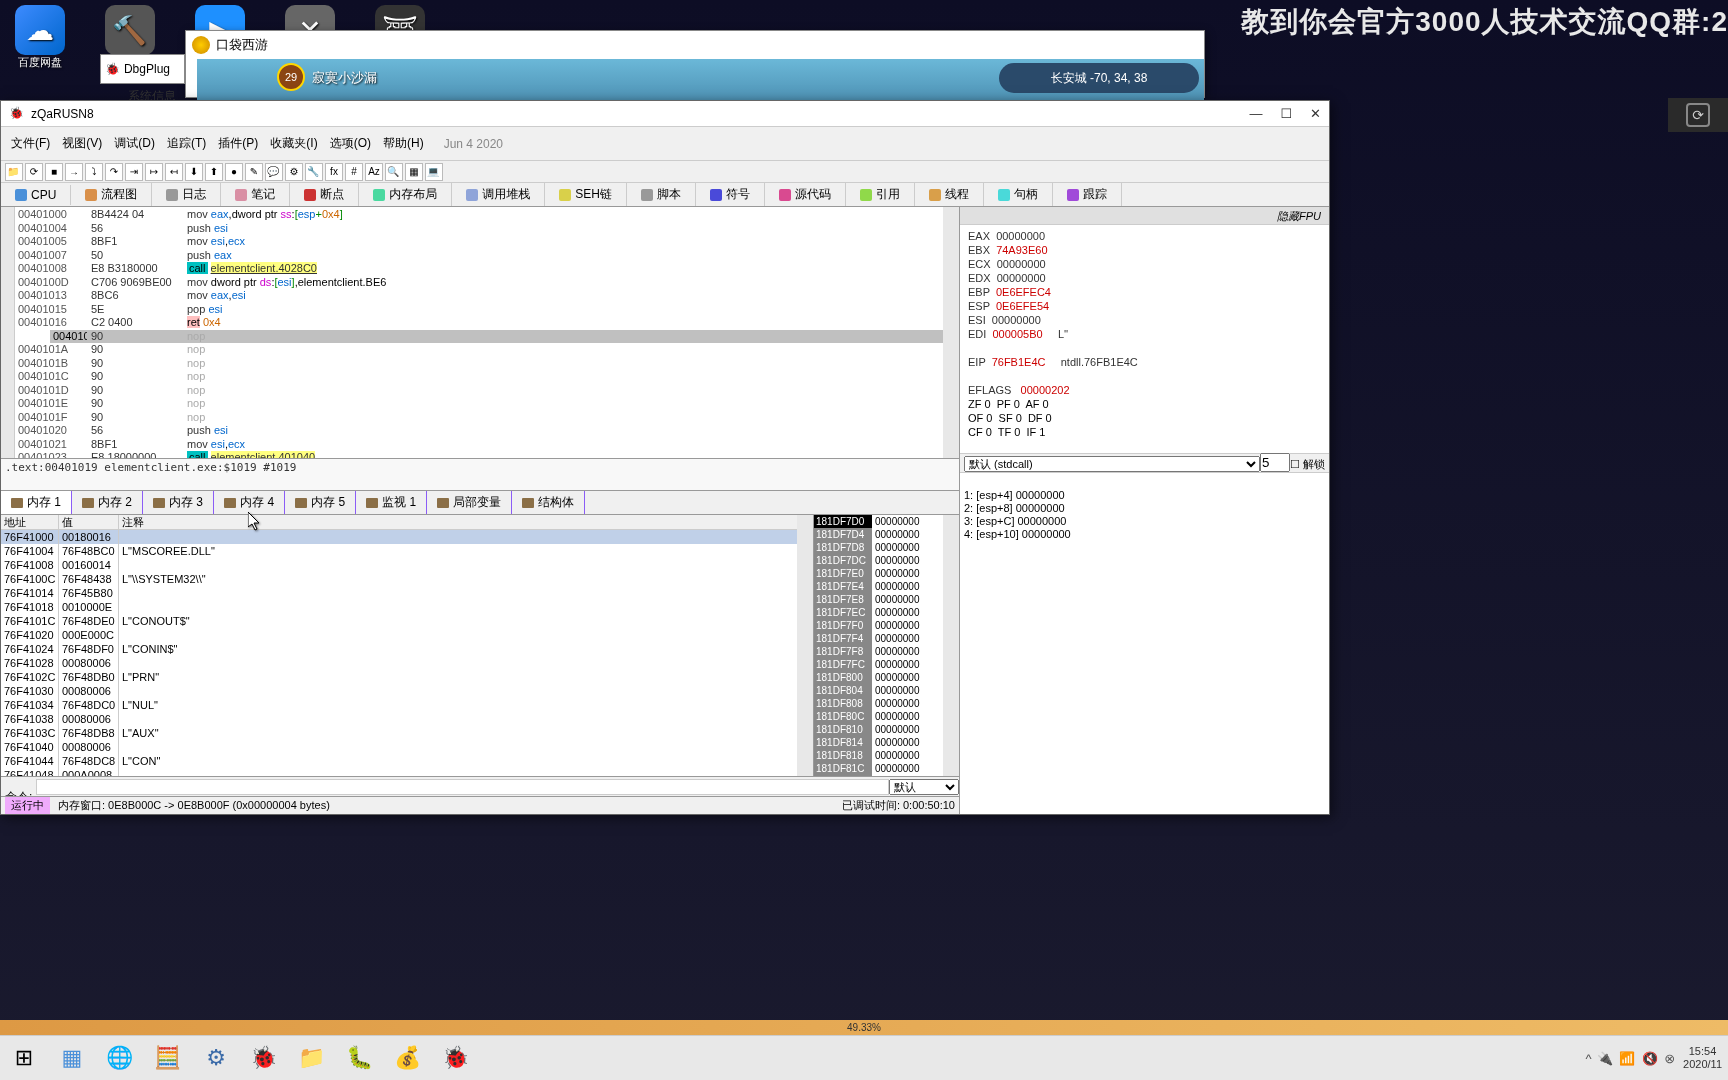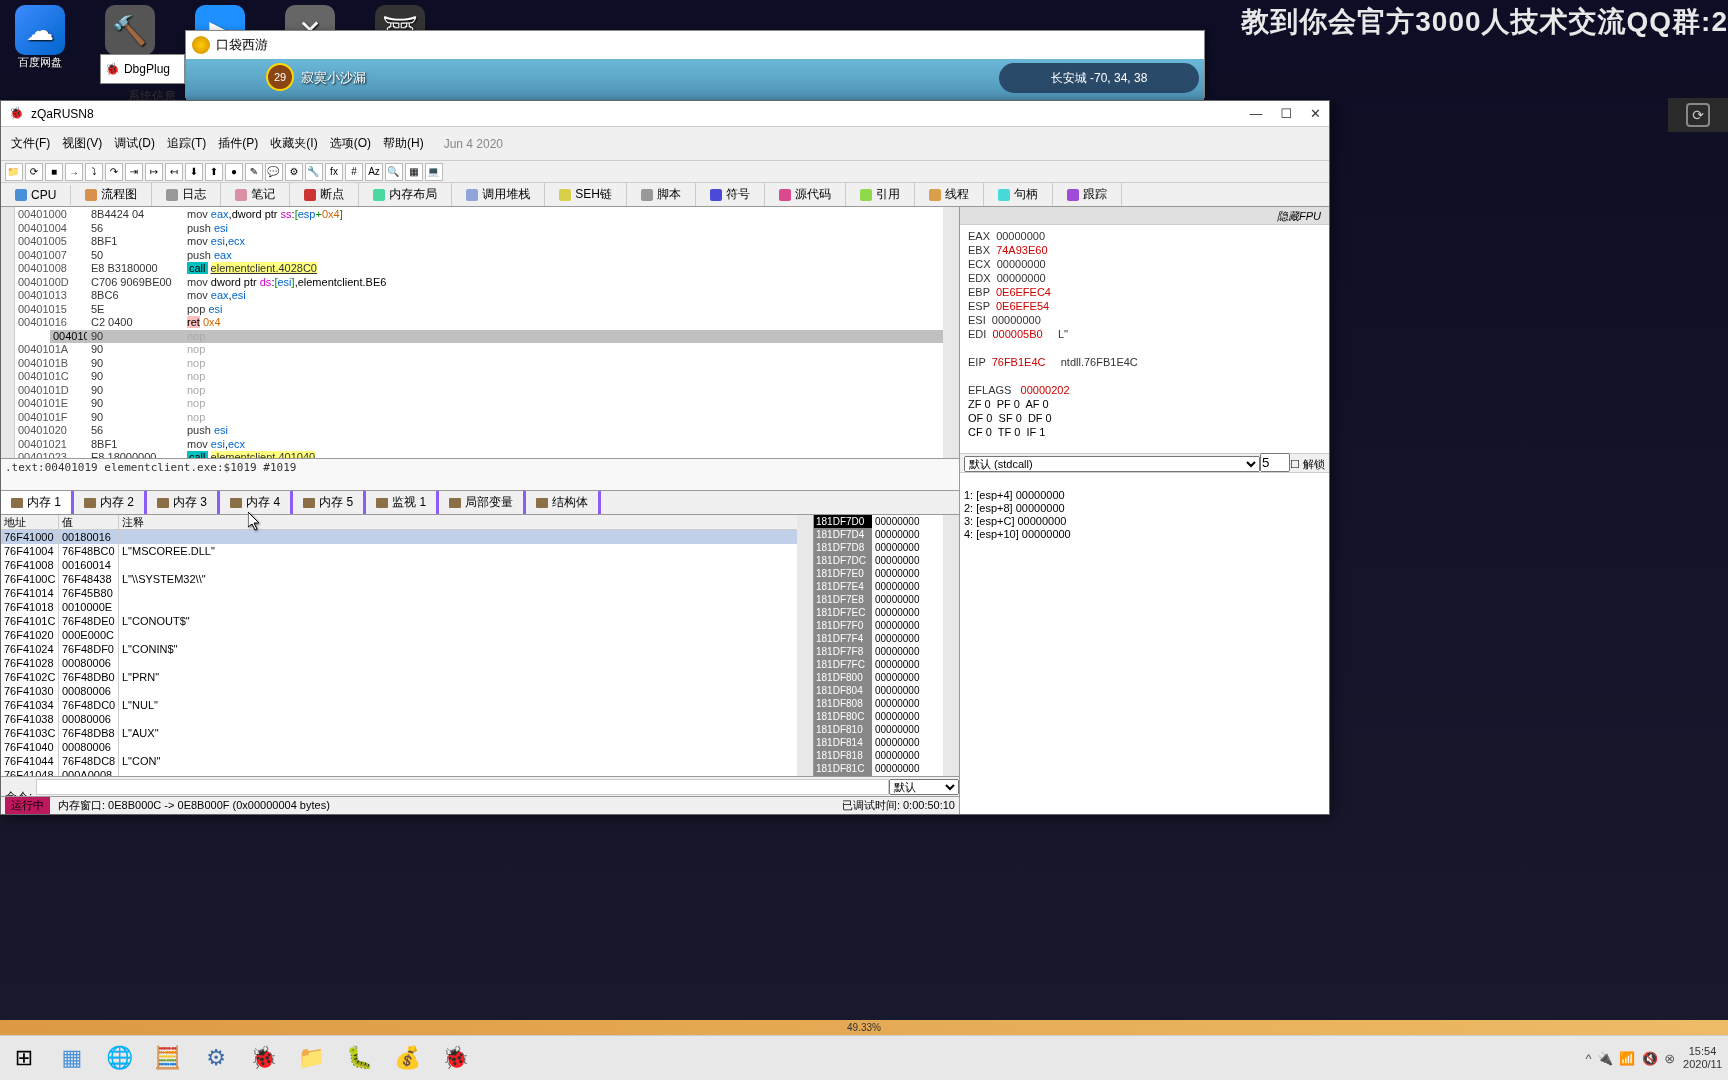--- a/index.html
+++ b/index.html
@@ -10,21 +10,21 @@
 .desktop-icon .ico { width:50px; height:50px; background:#fff; border-radius:10px; display:flex; align-items:center; justify-content:center; font-size:28px; }
 .ico.baidu{background:linear-gradient(135deg,#3d8bff,#0066cc);}
 .ico.hammer{background:#555;}
 .ico.xun{background:#1e90ff;}
 .ico.tool{background:#666;}
 .ico.code{background:#333;}
 .watermark { position:absolute; top:3px; right:0; color:#e8e8e8; font-size:28px; font-weight:bold; letter-spacing:1px; }
 .game-window { position:absolute; top:30px; left:185px; width:1020px; height:68px; background:#fff; border:1px solid #888; box-shadow:2px 2px 8px rgba(0,0,0,0.4); }
 .game-titlebar { height:28px; background:#fff; display:flex; align-items:center; padding:0 6px; font-size:13px; }
 .game-titlebar .gico{ width:18px; height:18px; background:radial-gradient(#ffcc00,#cc8800); border-radius:50%; margin-right:6px;}
-.game-content { height:48px; background:linear-gradient(180deg,#6bb8d8,#4a8db0); position:relative; overflow:hidden; }
+.game-content { height:48px; background:linear-gradient(180deg,#6bb8d8,#4a8db0); position:relative; overflow:hidden;margin-left:11px; }
 .game-portrait{position:absolute;left:80px;top:4px;width:28px;height:28px;background:#8b4513;border:2px solid #ffd700;border-radius:50%;display:flex;align-items:center;justify-content:center;color:#fff;font-size:11px;}
 .game-name{position:absolute;left:115px;top:10px;color:#fff;font-size:13px;text-shadow:1px 1px 2px #000;}
 .game-right{position:absolute;right:5px;top:4px;width:200px;height:30px;background:#2a4a6a;border-radius:15px;display:flex;align-items:center;justify-content:center;color:#fff;font-size:12px;}
 .dbg-plugin{position:absolute;top:54px;left:100px;width:85px;height:30px;background:#fff;border:1px solid #888;display:flex;align-items:center;padding:0 4px;font-size:12px;z-index:5;}
 .dbg-plugin .bug{color:#cc0000;margin-right:4px;}
 .sysinfo{position:absolute;top:88px;left:128px;font-size:12px;color:#333;z-index:5;}
 .debugger-window { position:absolute; top:100px; left:0; width:1330px; height:715px; background:#f0f0f0; border:1px solid #666; box-shadow:3px 3px 12px rgba(0,0,0,0.5); display:flex; flex-direction:column; z-index:10;}
 .dbg-titlebar { height:26px; background:#fff; display:flex; align-items:center; padding:0 8px; justify-content:space-between; border-bottom:1px solid #ccc;}
 .dbg-title-left{display:flex;align-items:center;gap:6px;}
 .dbg-title-left .bug{color:#cc0000;width:16px;height:16px;}
@@ -57,21 +57,21 @@
 .mnem-fn-bg{background:#ffff80;}
 .mnem-ret{background:#ffc0c0;}
 .mnem-nop{color:#aaa;}
 .mnem-reg{color:#0066cc;}
 .mnem-imm{color:#cc6600;}
 .mnem-seg{color:#cc00cc;}
 .mnem-mem{color:#008800;}
 .disasm-scrollv{width:16px;background:#e8e8e8;}
 .status-line{height:32px;background:#f8f8f8;border-bottom:1px solid #999;font-family:Consolas,monospace;font-size:11px;padding:2px 4px;color:#333;}
 .mem-tabs{height:24px;background:#f0f0f0;display:flex;align-items:center;border-bottom:1px solid #999;}
-.mtab{padding:3px 10px;display:flex;align-items:center;gap:4px;font-size:12px;border-right:3px solid #8b5cf6;}
+.mtab{padding:3px 10px;display:flex;align-items:center;gap:4px;font-size:12px;border-right:1px solid #8b5cf6;}
 .mtab.active{background:#fff;}
 .mtab .micon{width:12px;height:10px;background:#8b6f47;border-radius:1px;}
 .mem-area{flex:1;display:flex;overflow:hidden;background:#fff;}
 .mem-left{flex:1;display:flex;overflow:hidden;}
 .mem-hdr{height:15px;background:#f0f0f0;border-bottom:1px solid #ccc;font-size:11px;font-family:Consolas,monospace;display:flex;}
 .mem-col-addr{width:58px;padding-left:3px;border-right:1px solid #ccc;}
 .mem-col-val{width:60px;padding-left:3px;border-right:1px solid #ccc;}
 .mem-col-cmt{flex:1;padding-left:3px;}
 .mem-body{flex:1;overflow:hidden;font-family:Consolas,monospace;font-size:11px;line-height:14px;}
 .mem-body .mrow{display:flex;}
@@ -92,21 +92,21 @@
 .reg-val.red{color:#cc0000;}
 .reg-cmt{color:#333;}
 .stdcall-bar{height:20px;background:#f0f0f0;border-top:1px solid #ccc;border-bottom:1px solid #ccc;display:flex;align-items:flex-end;padding:0 4px;font-size:11px;}
 .stdcall-bar select{flex:1;font-size:11px;}
 .stack-args{font-family:Consolas,monospace;font-size:11px;line-height:13px;padding:16px 4px;}
 .cmd-bar{height:20px;background:#f0f0f0;border-top:1px solid #999;display:flex;align-items:center;font-size:12px;}
 .cmd-bar .lbl{padding:0 4px;margin-top:21px;}
 .cmd-bar input{flex:1;font-size:12px;border:1px solid #ccc;height:16px;}
 .cmd-bar .combo{width:70px;font-size:11px;}
 .status-bar{height:18px;background:#f0f0f0;border-top:1px solid #999;display:flex;align-items:center;font-size:11px;justify-content:space-between;padding:0 4px;}
-.status-bar .running{background:#be185d;padding:1px 6px;}
+.status-bar .running{background:#f0abfc;padding:1px 6px;}
 .right-sys-btns{position:absolute;top:98px;right:0;width:60px;height:34px;background:#2a2a2a;display:flex;align-items:center;justify-content:space-around;z-index:20;}
 .right-sys-btns .sbtn{width:24px;height:24px;border:2px solid #888;border-radius:4px;display:flex;align-items:center;justify-content:center;color:#ccc;font-size:14px;}
 .bottom-strip{position:absolute;bottom:45px;left:0;right:0;height:15px;background:linear-gradient(90deg,#dd9944,#eebb66);display:flex;align-items:center;justify-content:center;font-size:10px;color:#333;}
 .taskbar{position:absolute;bottom:0;left:0;right:0;height:45px;background:#e8e8e8;display:flex;align-items:center;justify-content:space-between;padding:0 6px;border-top:1px solid #ccc;}
 .taskbar-left{display:flex;align-items:center;gap:12px;}
 .task-icon{width:36px;height:36px;display:flex;align-items:center;justify-content:center;font-size:22px;}
 .taskbar-right{display:flex;align-items:center;gap:8px;font-size:11px;color:#333;}
 .tray-icons{display:flex;gap:6px;font-size:13px;color:#555;}
 .cursor-arrow{position:absolute;left:248px;top:512px;width:14px;height:20px;z-index:999;}
 .cursor-arrow svg{filter:drop-shadow(1px 1px 1px rgba(0,0,0,0.5));}

